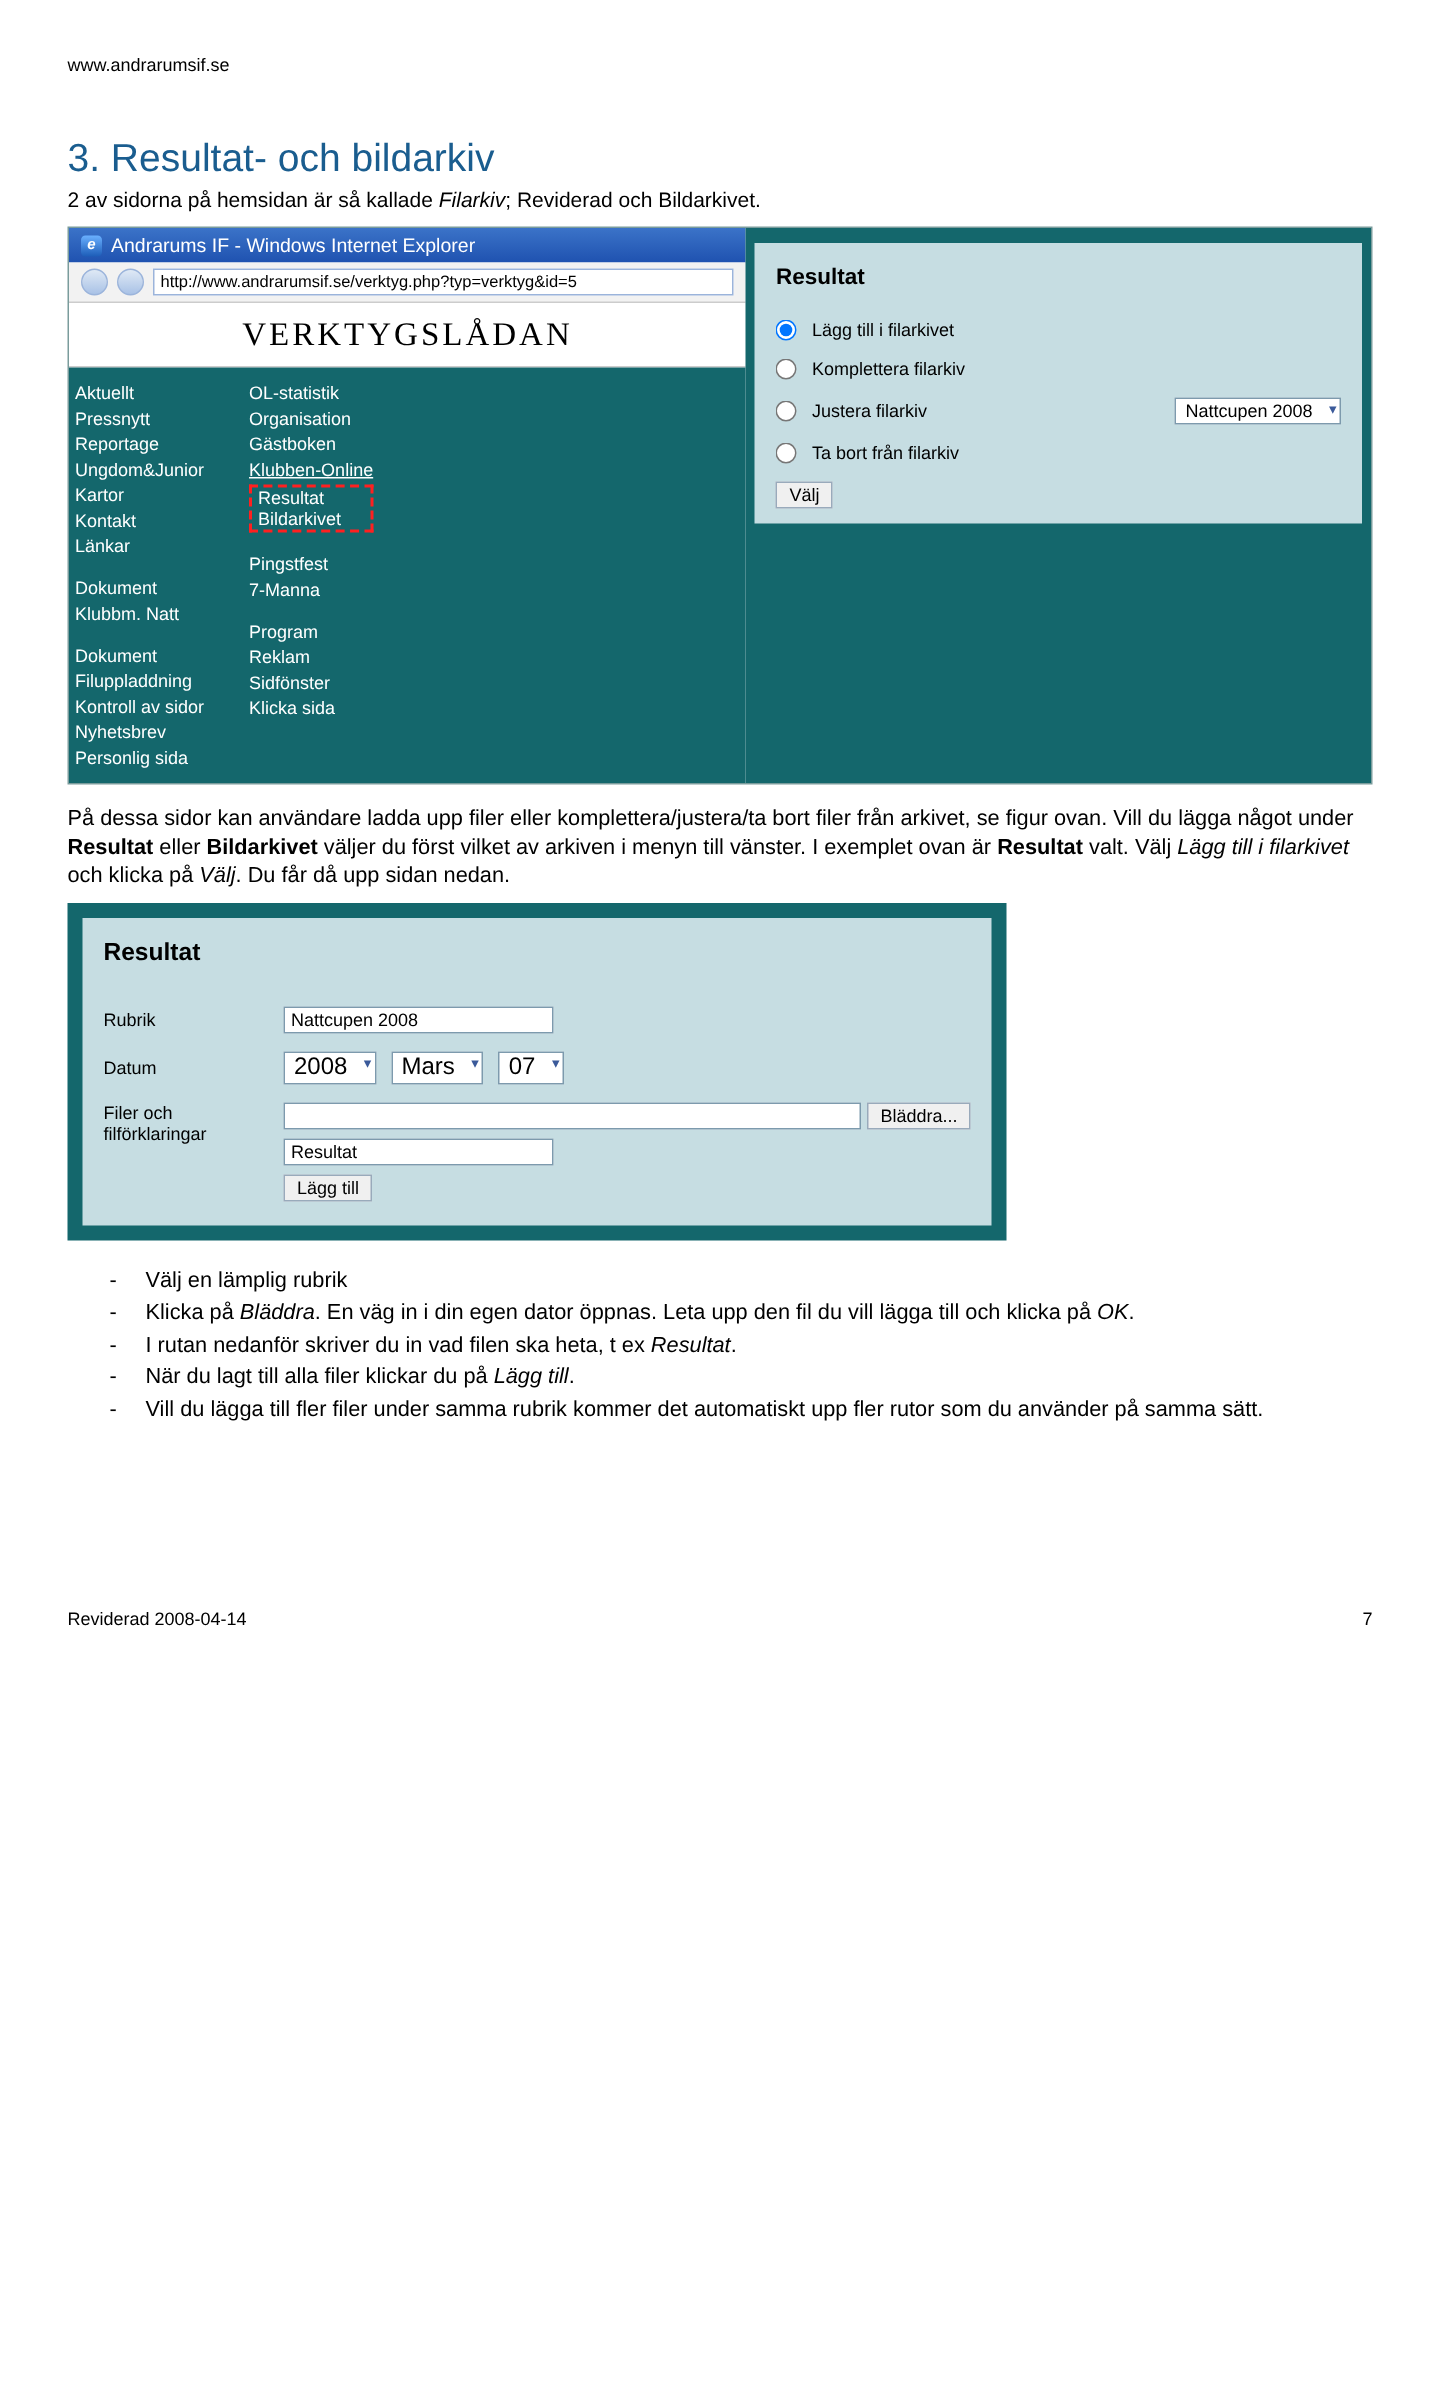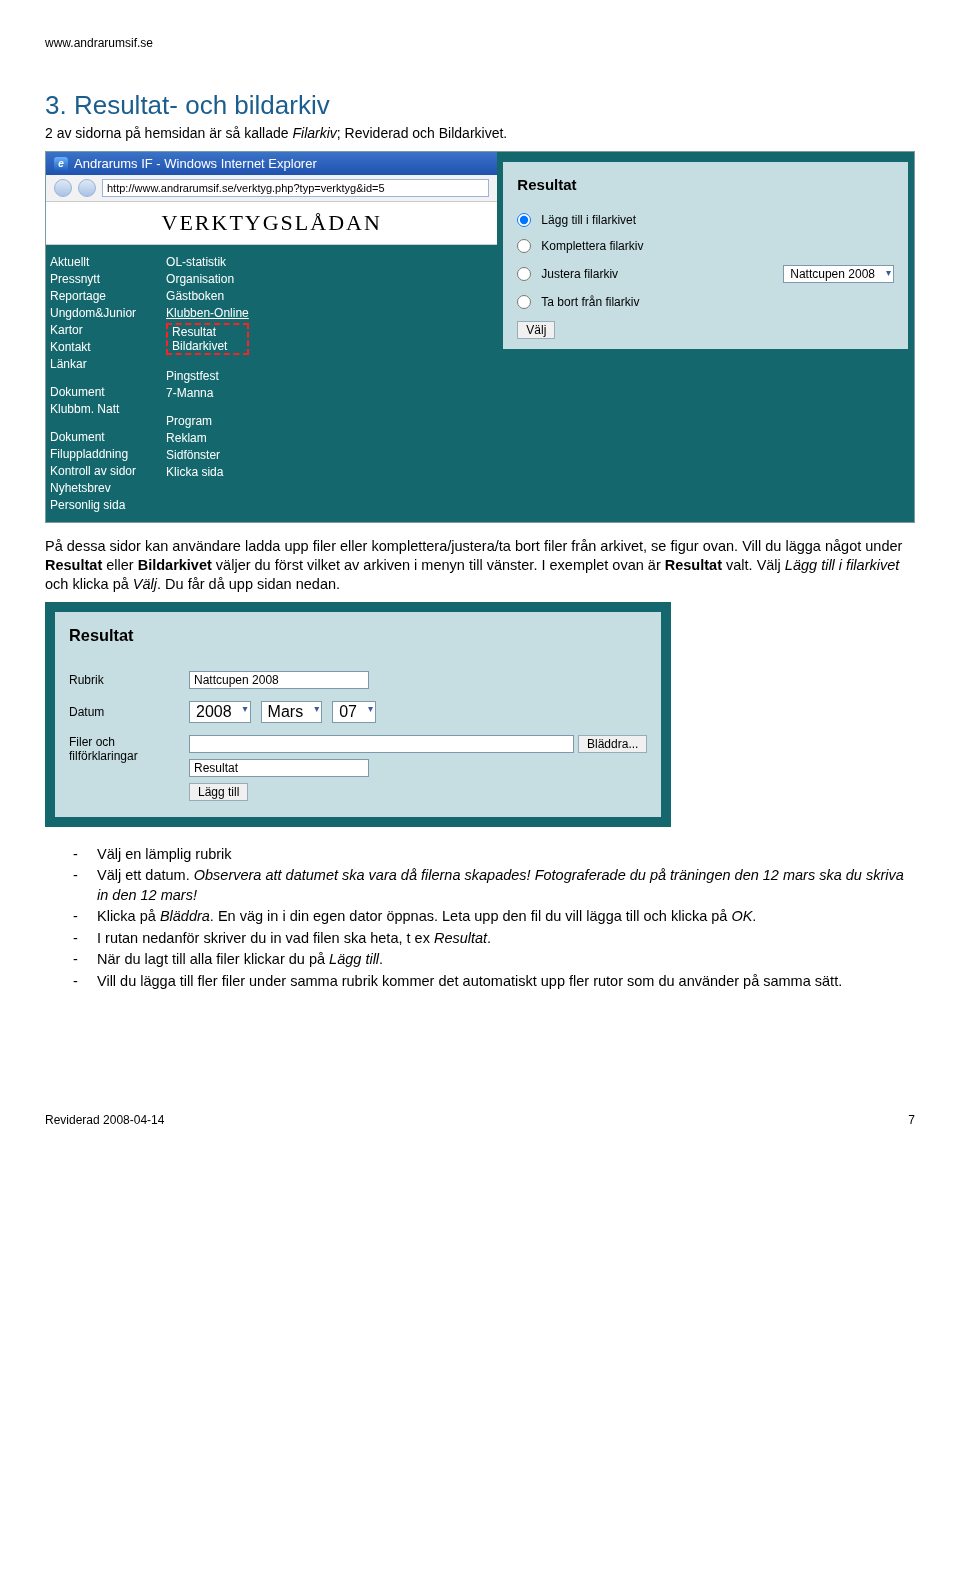--- a/index.html
+++ b/index.html
@@ -179,23 +179,20 @@
           <span class="txt-input w-med">Resultat</span>
           <div><span class="btn">Lägg till</span></div>
         </div>
       </div>
     </div>
   </div>
 
   <ul class="bullets">
     <li>Välj en lämplig rubrik</li>
     <li>
-      <span>Välj ett datum. </span><i>Observera att datumet ska vara då filerna skapades! Fotograferade du på träningen den 12 mars ska du skriva in den 12 mars!</i>
-    </li>
-    <li>
       <span>Klicka på </span><i>Bläddra</i><span>. En väg in i din egen dator öppnas. Leta upp den fil du vill lägga till och klicka på </span><i>OK</i><span>.</span>
     </li>
     <li>
       <span>I rutan nedanför skriver du in vad filen ska heta, t ex </span><i>Resultat</i><span>.</span>
     </li>
     <li>
       <span>När du lagt till alla filer klickar du på </span><i>Lägg till</i><span>.</span>
     </li>
     <li>Vill du lägga till fler filer under samma rubrik kommer det automatiskt upp fler rutor som du använder på samma sätt.</li>
   </ul>

